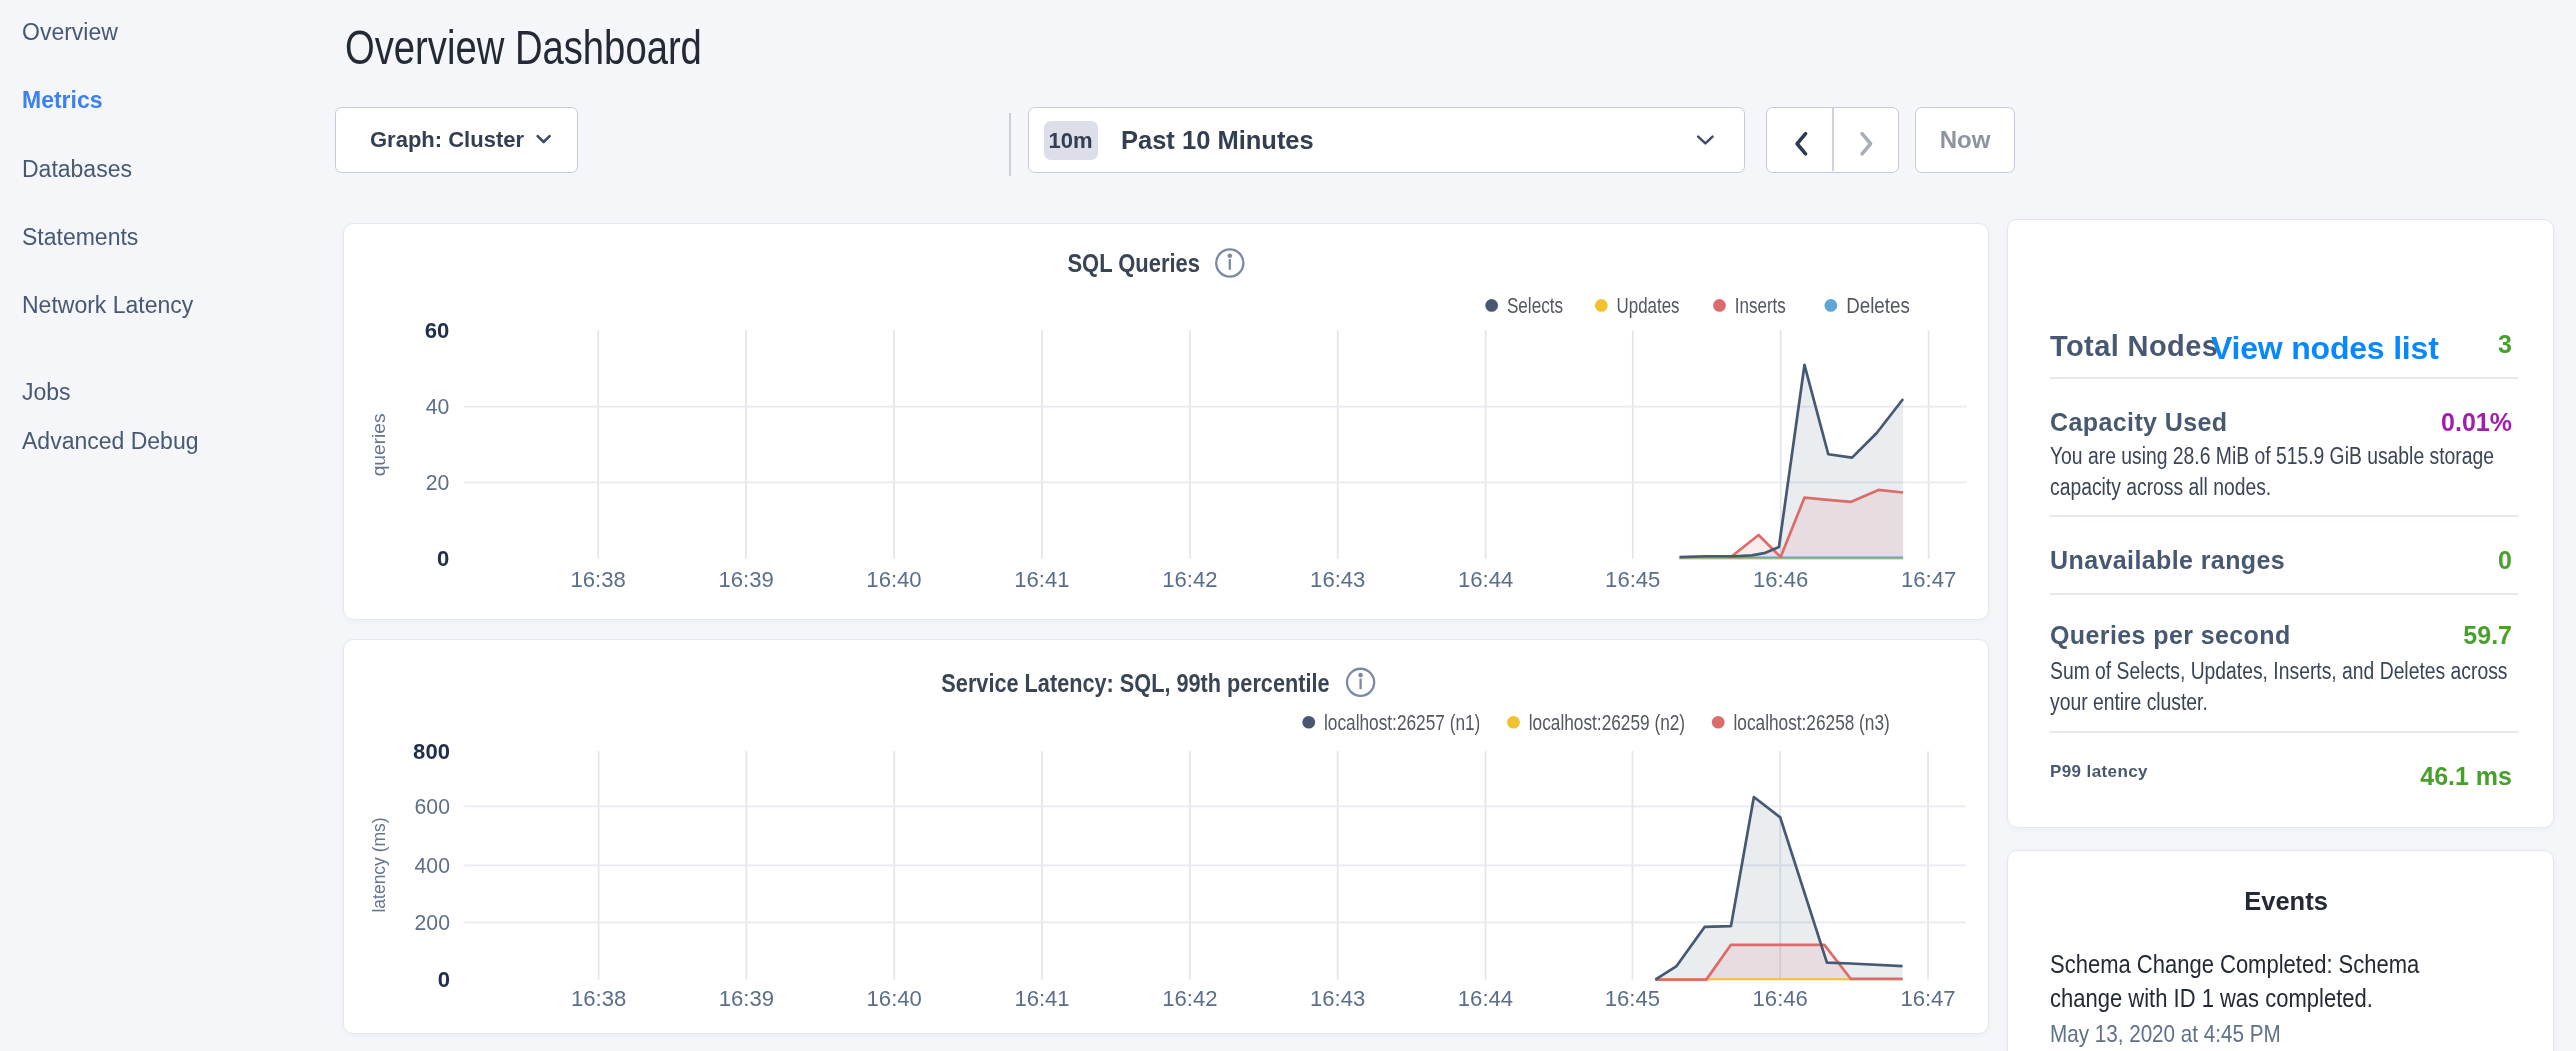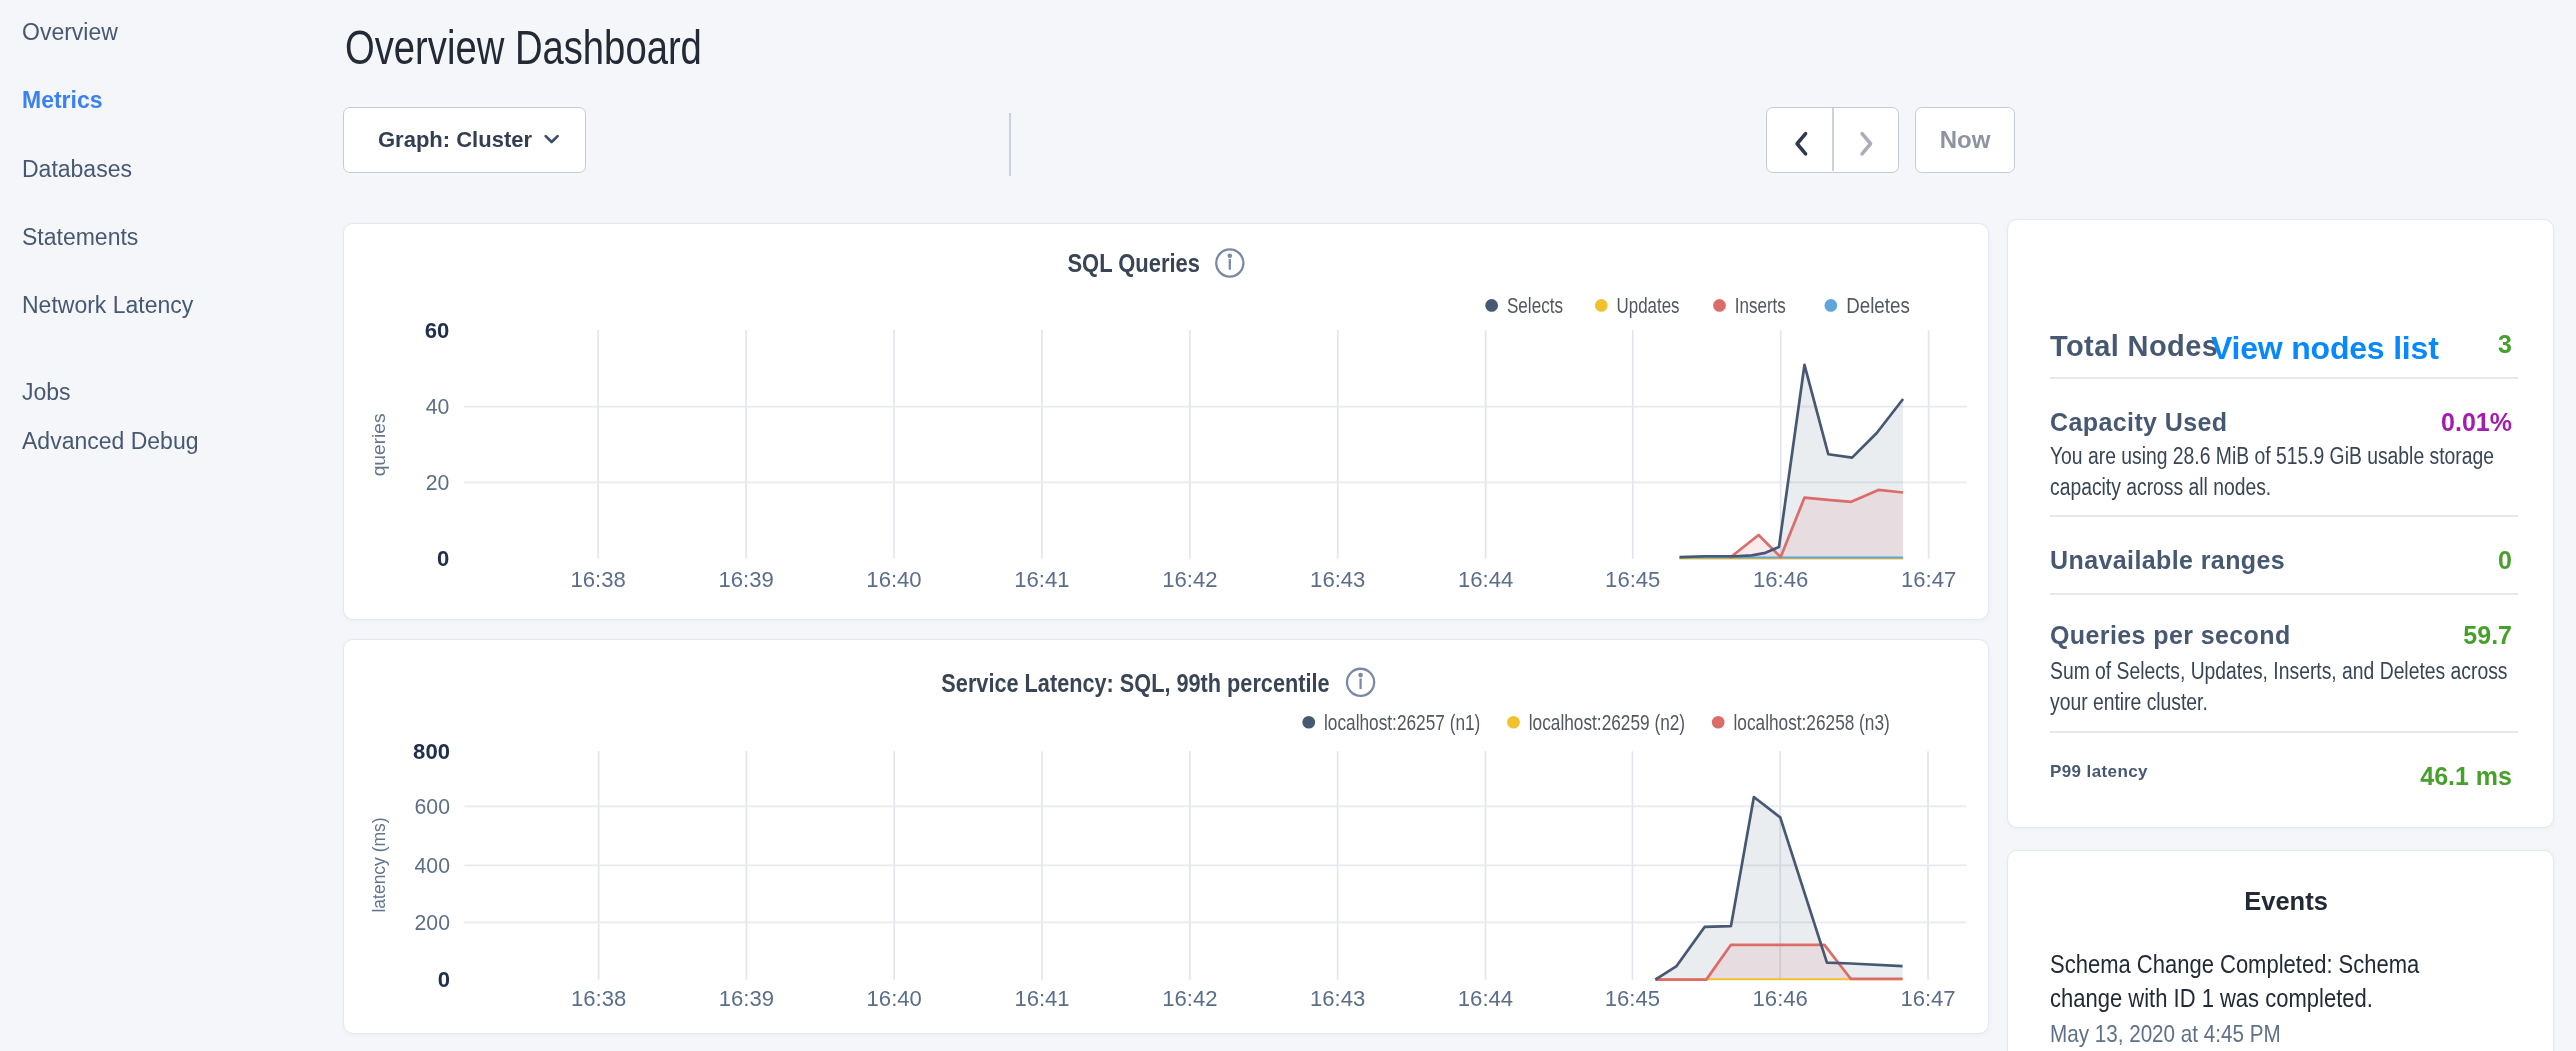--- a/index.html
+++ b/index.html
@@ -21,30 +21,37 @@
   <div class="nav-item" style="top:18.7px;">Overview</div>
   <div class="nav-item active" style="top:87px;">Metrics</div>
   <div class="nav-item" style="top:156px;">Databases</div>
   <div class="nav-item" style="top:224px;">Statements</div>
   <div class="nav-item" style="top:292px;">Network Latency</div>
   <div class="nav-item" style="top:359px;margin-top:20px;">Jobs</div>
   <div class="nav-item" style="top:428px;">Advanced Debug</div>
 
   <div class="pagetitle">Overview Dashboard</div>
 
-  <div class="ctl" style="left:343px;top:107px;width:243px;height:66px;">
+  <div class="ctl" style="left:335px;top:107px;width:243px;height:66px;">
     <span style="position:absolute;left:34px;top:18.7px;font-size:22px;">Graph: Cluster</span>
     <svg style="position:absolute;right:25.5px;top:25.5px;" width="15.3" height="10.2" viewBox="0 0 18 12">
         <polyline points="2,2.5 9,9.5 16,2.5" fill="none" stroke="#3f4d66" stroke-width="3.2" stroke-linecap="round" stroke-linejoin="round"></polyline>
       </svg>
   </div>
 
 
   <div class="abs" style="left:1009px;top:113px;width:1.7px;height:63px;background:#c9cfdb;"></div>
 
+  <div class="ctl" style="left:1028px;top:107px;width:717px;height:66px;font-weight:normal;">
+    <span style="position:absolute;left:14.5px;top:12.8px;width:54px;height:39px;background:#dcdfe9;border-radius:6.8px;text-align:center;line-height:39px;font-size:22px;font-weight:bold;">10m</span>
+    <span style="position:absolute;left:92px;top:18px;font-size:25.5px;font-weight:bold;">Past 10 Minutes</span>
+    <svg style="position:absolute;right:29px;top:26px;" width="18.7" height="12" viewBox="0 0 22 14">
+        <polyline points="2.5,3 11,11 19.5,3" fill="none" stroke="#3f4d66" stroke-width="3" stroke-linecap="round" stroke-linejoin="round"></polyline>
+      </svg>
+  </div>
 
   <div class="ctl" style="left:1766px;top:107px;width:133px;height:66px;">
     <svg style="position:absolute;left:25px;top:23px;" width="18.7" height="25.5" viewBox="0 0 22 30">
         <polyline points="16,3 6,15 16,27" fill="none" stroke="#2e3a50" stroke-width="4.2" stroke-linecap="round" stroke-linejoin="round"></polyline>
       </svg>
     <div class="abs" style="left:65px;top:0px;width:1.7px;height:63px;background:#cdd3de;"></div>
     <svg style="position:absolute;left:90px;top:23px;" width="18.7" height="25.5" viewBox="0 0 22 30">
         <polyline points="6,3 16,15 6,27" fill="none" stroke="#a9aeb9" stroke-width="4.2" stroke-linecap="round" stroke-linejoin="round"></polyline>
       </svg>
   </div>

